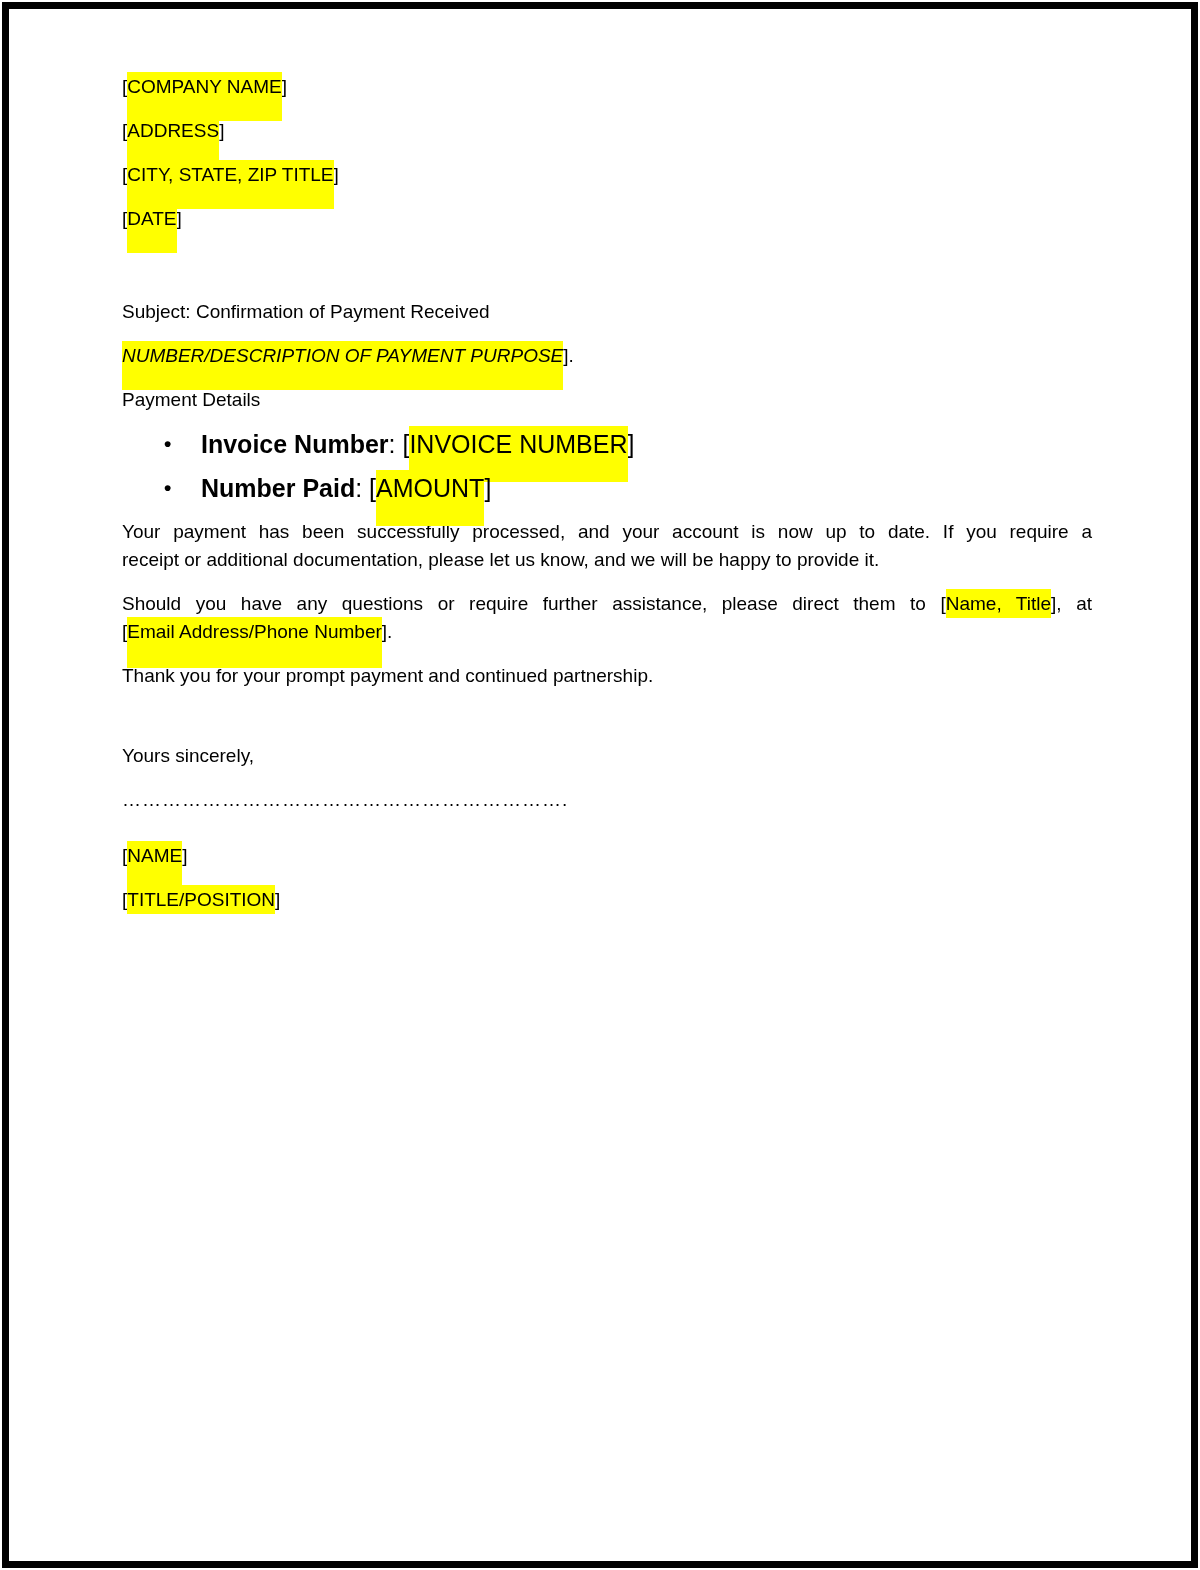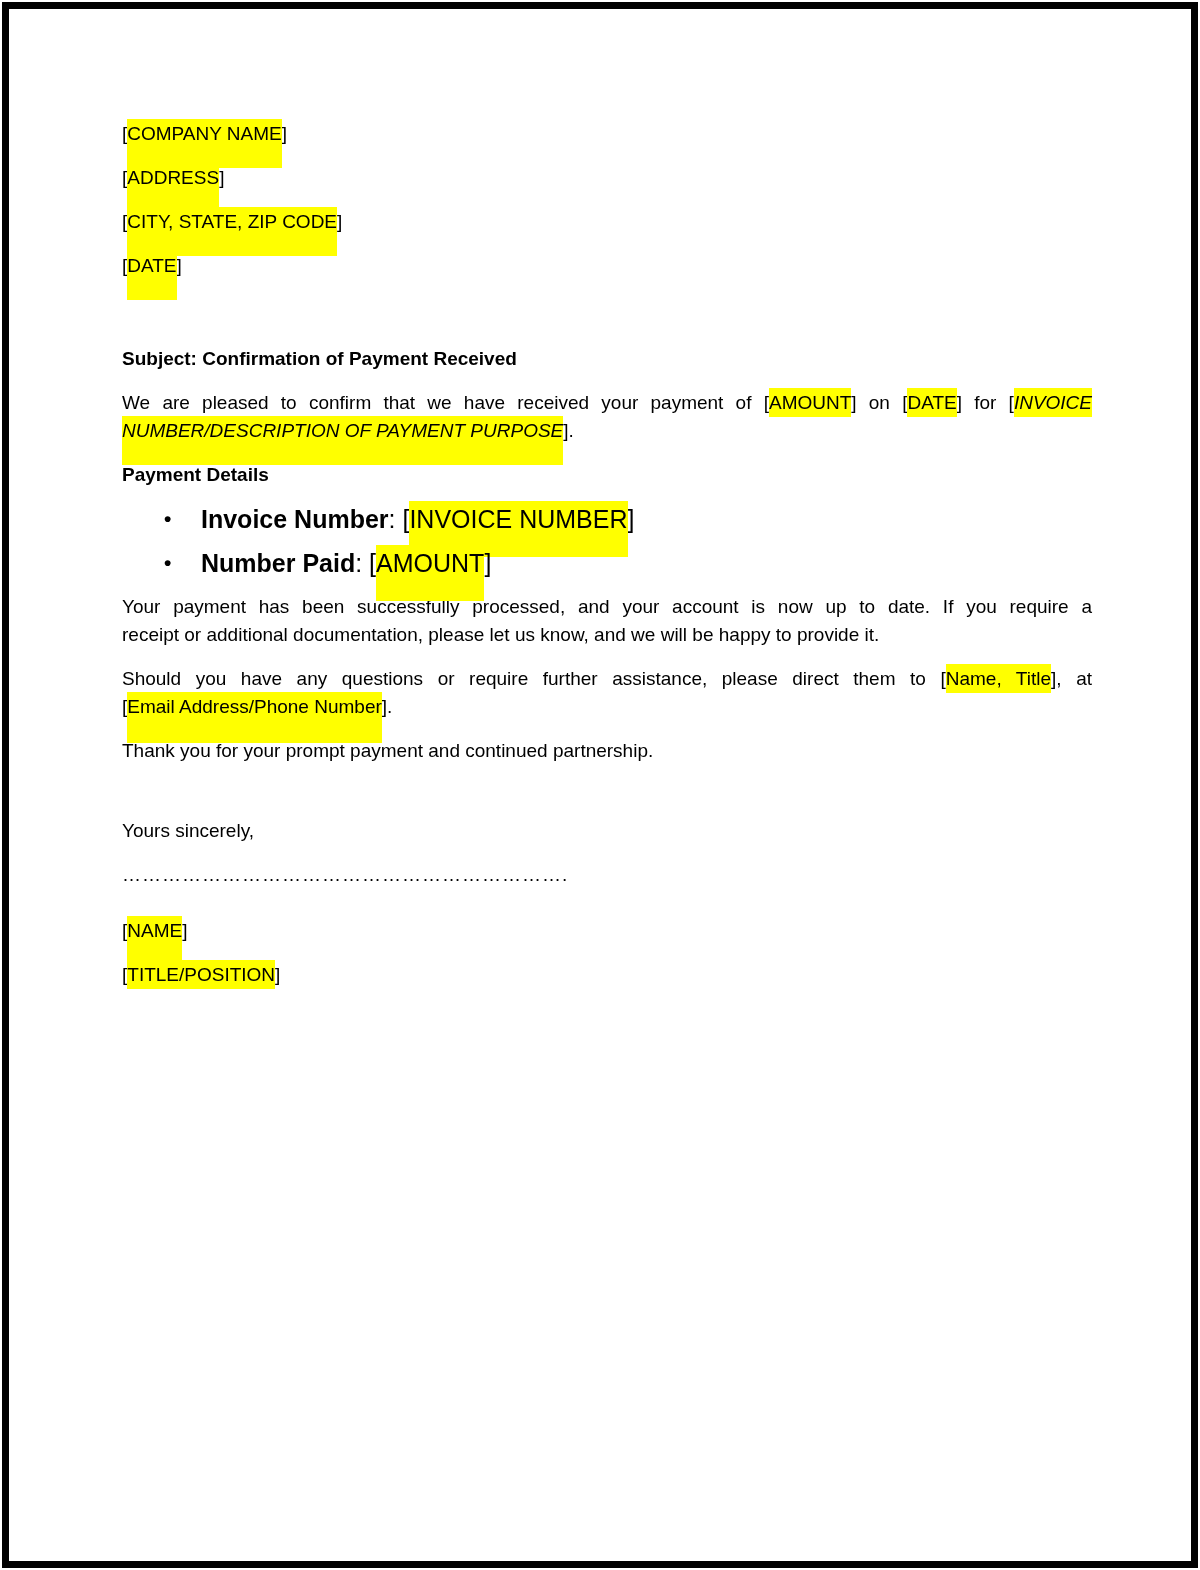--- a/index.html
+++ b/index.html
@@ -20,35 +20,35 @@
     border: 7px solid #000000;
     background: #ffffff;
     box-sizing: border-box;
     overflow: hidden;
   }
   .content {
     position: absolute;
     left: 113px;
     top: 0;
     width: 970px;
-    padding-top: 111px;
+    padding-top: 64px;
   }
   p {
     margin: 0 0 16px 0;
     font-size: 19px;
     line-height: 28px;
   }
   .line { display: block; }
   .just {
     text-align: justify;
     text-align-last: justify;
   }
   .b { font-weight: 700; }
   .i { font-style: italic; }
-  .bold-line { font-weight: 700; }
+  .bold-line { font-weight: 400; }
   
   .hl {
     background: #ffff00;
     padding: 4px 0;
     position: relative;
   }
   
   .sp::after, .sp2::after, .sp3::after {
     content: "";
     position: absolute;
@@ -89,30 +89,29 @@
   .gap-sm { height: 12px; }
 </style>
 </head>
 <body>
 
 <div class="page">
   <div class="content">
 
     <p><span>[</span><span class="hl sp">COMPANY NAME</span><span>]</span></p>
     <p><span>[</span><span class="hl sp">ADDRESS</span><span>]</span></p>
-    <p><span>[</span><span class="hl sp">CITY, STATE, ZIP CODE</span><span>]</span></p>
+    <p><span>[</span><span class="hl sp">CITY, STATE, ZIP TITLE</span><span>]</span></p>
     <p><span>[</span><span class="hl sp">DATE</span><span>]</span></p>
 
     <div class="gap-lg"></div>
 
     <p class="bold-line">Subject: Confirmation of Payment Received</p>
 
 
     <p>
-      <span class="line just"><span>We are pleased to confirm that we have received your payment of [</span><span class="hl">AMOUNT</span><span>] on [</span><span class="hl">DATE</span><span>] for [</span><span class="hl i">INVOICE</span></span>
       <span class="line"><span class="hl i sp">NUMBER/DESCRIPTION OF PAYMENT PURPOSE</span><span>].</span></span>
     </p>
 
     <p class="bold-line">Payment Details</p>
 
     <ul class="details">
       <li><span class="b">Invoice Number</span><span>: [</span><span class="hl sp">INVOICE NUMBER</span><span>]</span></li>
       <li><span class="b">Number Paid</span><span>: [</span><span class="hl sp">AMOUNT</span><span>]</span></li>
     </ul>
 

